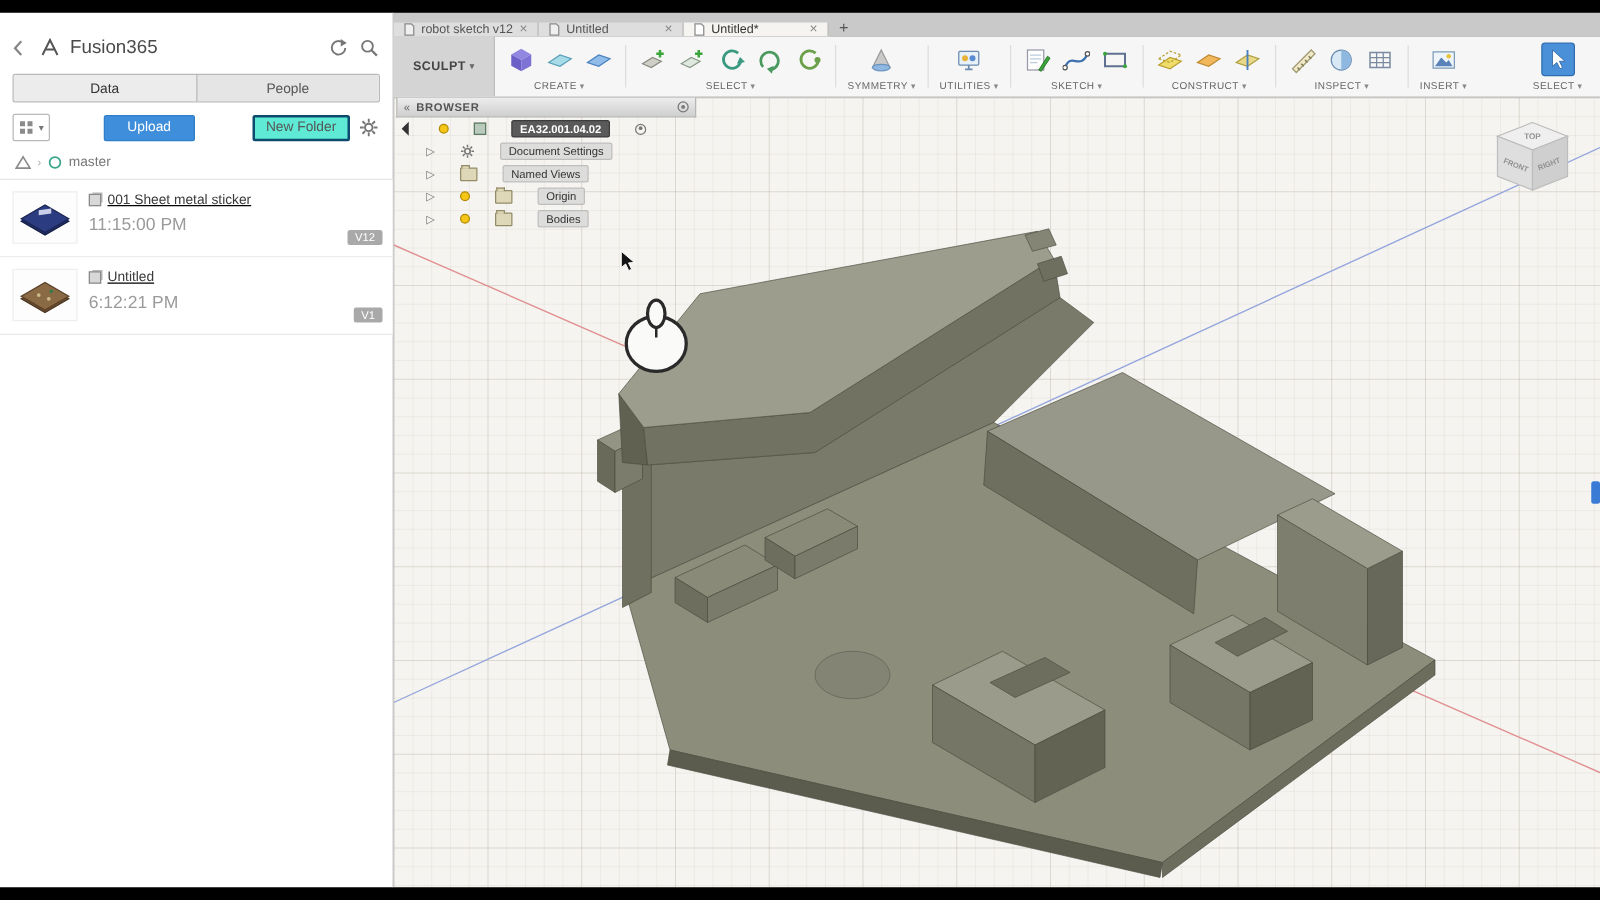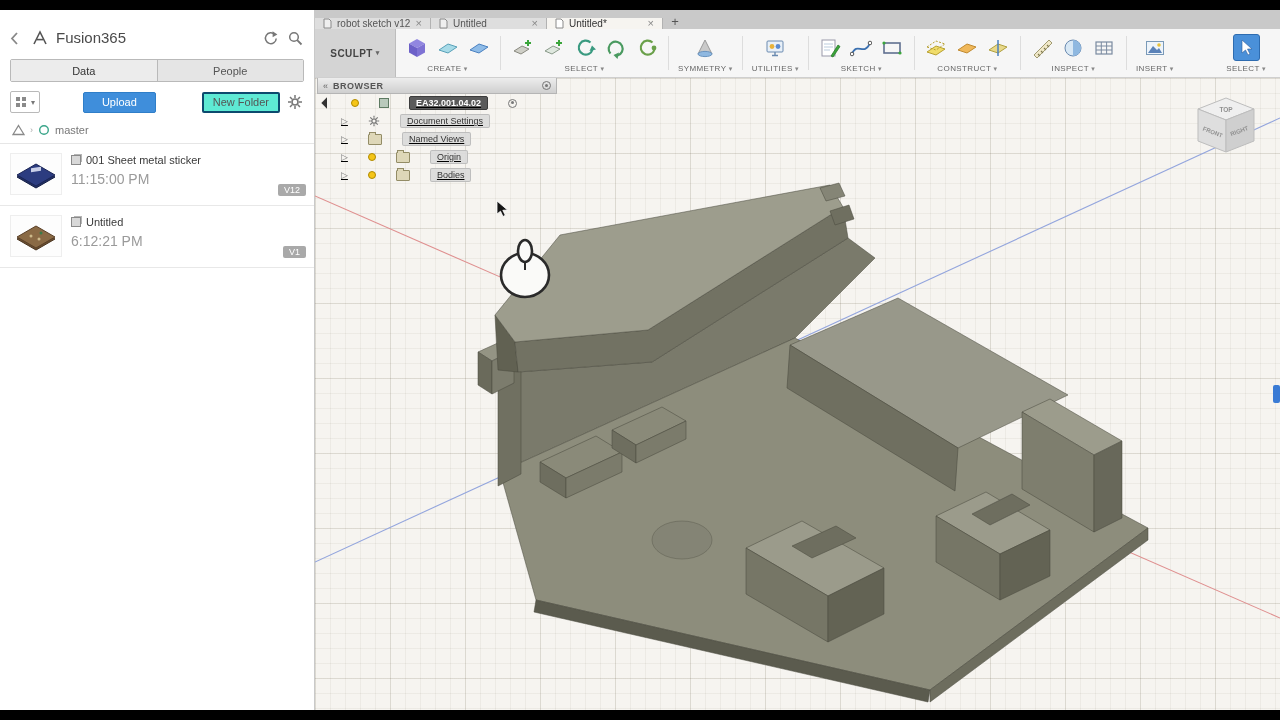--- a/index.html
+++ b/index.html
@@ -26,21 +26,21 @@
               border-radius:2px;height:21px;padding:0 18px;display:flex;align-items:center;}
   .btn-newfolder{background:#5eead4;color:#555;font-size:11px;border:2px solid #0c4a6e;border-radius:2px;
                  height:21px;padding:0 9px;display:flex;align-items:center;margin-left:40px;}
   .dp-breadcrumb{display:flex;align-items:center;gap:5px;margin:11px 12px 7px;font-size:11px;color:#777;}
   .crumb-sep{color:#aaa;font-size:9px;}
   .file-list{border-top:1px solid #e6e6e6;}
   .file-item{position:relative;display:flex;align-items:flex-start;gap:9px;padding:9px 10px;
              border-bottom:1px solid #e8e8e8;height:62px;box-sizing:border-box;background:#fff;}
   .thumb{width:50px;height:40px;background:#fdfdfd;border:1px solid #eee;flex:0 0 auto;}
   .fi-body{display:flex;flex-direction:column;gap:5px;padding-top:1px;}
-  .fi-titlerow{display:flex;align-items:center;gap:5px;}
+  .fi-titlerow{display:flex;align-items:center;gap:5px;text-decoration:underline;}
   .cube-glyph{width:8px;height:8px;background:#d8d8d8;border:1px solid #8a8a8a;box-shadow:2px -2px 0 -1px #b5b5b5;}
   .fi-title{font-size:11px;color:#3a3a3a;}
   .fi-time{font-size:14px;color:#9a9a9a;}
   .ver-badge{position:absolute;right:8px;bottom:9px;background:#a9a9a9;color:#fff;font-size:9px;
              padding:1px 6px;border-radius:2px;}
 
   
   .tabbar{position:absolute;left:315px;top:10px;right:0;height:19px;background:#c9c9c9;
           display:flex;align-items:flex-end;z-index:10;}
   .doc-tab{display:flex;align-items:center;gap:5px;padding:0 8px;font-size:10px;color:#555;
@@ -79,21 +79,21 @@
   .scroll-thumb{position:absolute;right:0;top:307px;width:7px;height:18px;background:#3a7bd5;border-radius:2px;}
 
   
   .browser{position:absolute;left:2px;top:0;width:240px;z-index:6;font-size:9px;}
   .br-header{display:flex;align-items:center;height:15px;background:linear-gradient(#ededed,#cfcfcf);
              border:1px solid #b5b5b5;border-top:none;padding:0 5px;gap:5px;color:#555;}
   .br-title{font-size:9px;font-weight:bold;letter-spacing:.5px;}
   .br-header .spacer{flex:1}
   .circle-dot{width:9px;height:9px;border:1.4px solid #777;border-radius:50%;position:relative;box-sizing:border-box;}
   .circle-dot::after{content:"";position:absolute;left:1.6px;top:1.6px;width:3px;height:3px;background:#777;border-radius:50%;}
-  .br-row{display:flex;align-items:center;height:18px;gap:20px;text-decoration:underline;}
+  .br-row{display:flex;align-items:center;height:18px;gap:20px;}
   .br-row.root{padding-left:6px;}
   .br-row.child{padding-left:24px;}
   .tri-open{width:0;height:0;border-left:8px solid #333;border-top:8px solid transparent;transform:rotate(45deg);}
   .tri-closed{color:#777;font-size:9px;line-height:1;}
   .bulb{width:8px;height:8px;border-radius:50%;background:#f5c518;border:1px solid #b08a00;box-sizing:border-box;}
   .folder{width:12px;height:9px;background:#ded7b8;border:1px solid #938c66;border-radius:1px;position:relative;}
   .folder::before{content:"";position:absolute;left:0;top:-3px;width:5px;height:2px;background:#ded7b8;border:1px solid #938c66;border-bottom:none;}
   .comp-ic{width:10px;height:10px;background:#b9c9bb;border:1px solid #5e7a62;box-sizing:border-box;}
   .chip{background:rgba(218,218,218,.92);color:#333;padding:1px 6px;border-radius:2px;border:1px solid rgba(160,160,160,.5);}
   .chip.rootchip{background:#5a5a5a;color:#fff;border-color:#3c3c3c;font-weight:bold;}

